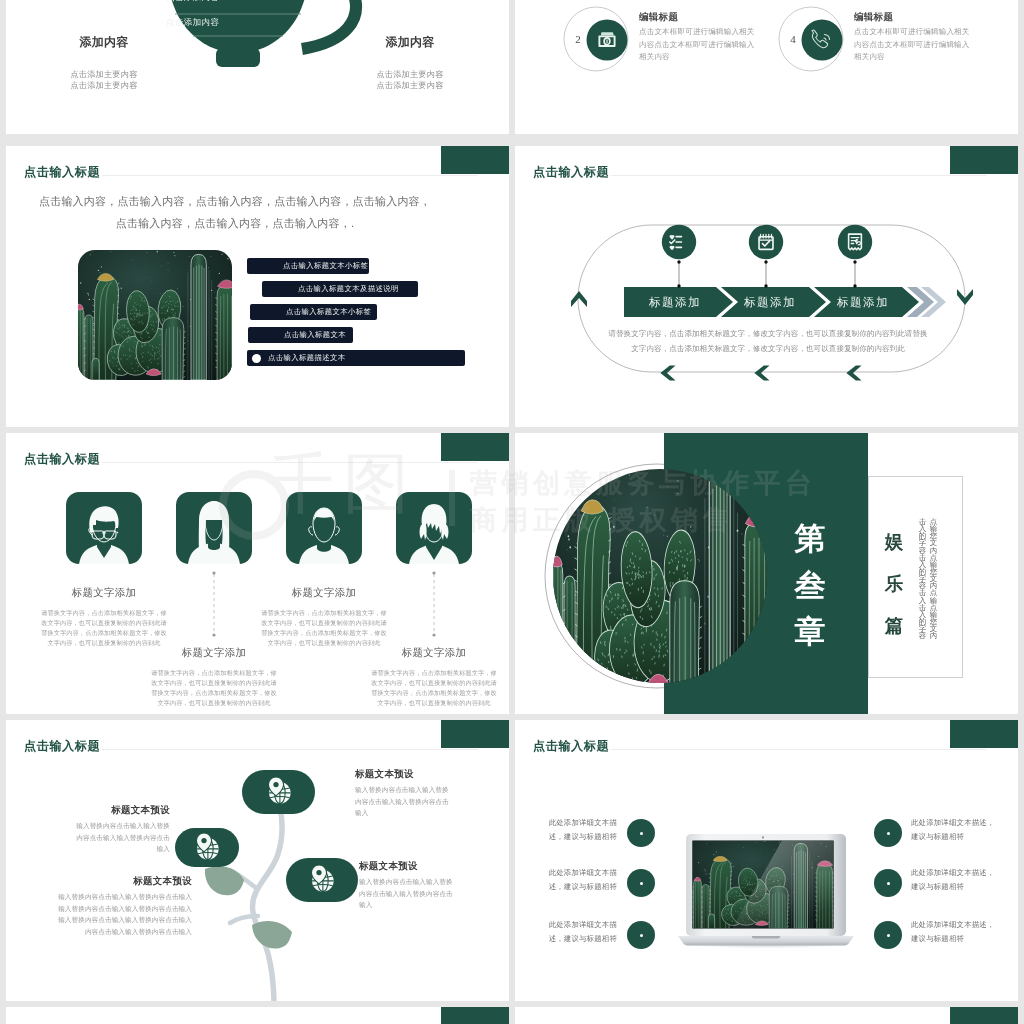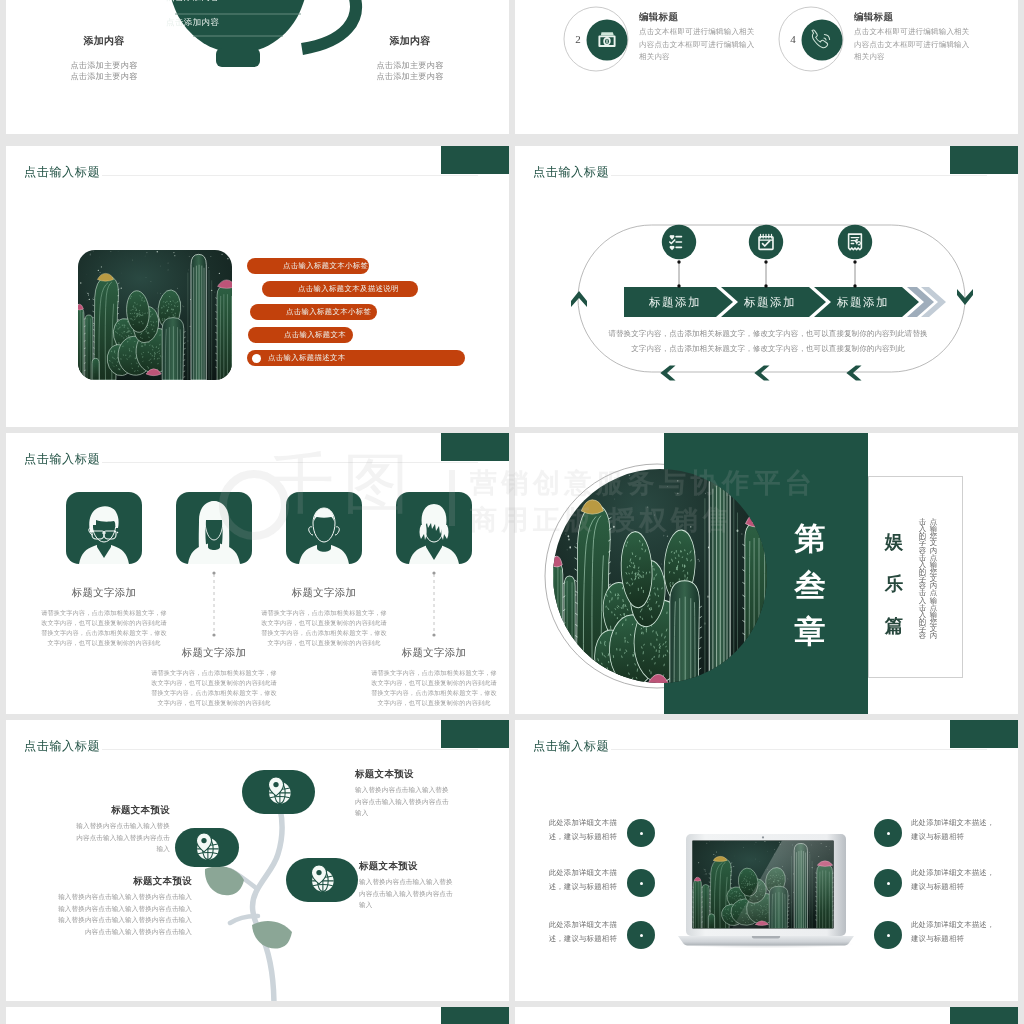--- a/index.html
+++ b/index.html
@@ -2,37 +2,37 @@
 <html><head>
 <meta charset="utf-8">
 <style>
 html,body{margin:0;padding:0;}
 body{width:1024px;height:1024px;background:#e6e6e6;
      font-family:"Liberation Sans","DejaVu Sans",sans-serif;overflow:hidden;}
 .page{position:relative;width:1024px;height:1024px;}
 .slide{position:absolute;background:#fff;overflow:hidden;width:503px;height:281px;}
 .r0{top:-147px}.r1{top:146px}.r2{top:433px}.r3{top:720px}.r4{top:1007px}
 .c0{left:6px}.c1{left:515px}
-.hdr{position:absolute;left:18px;top:18px;font-size:12.2px;font-weight:normal;color:#235346;letter-spacing:.5px;white-space:nowrap}
+.hdr{position:absolute;left:18px;top:18px;font-size:12.2px;font-weight:bold;color:#235346;letter-spacing:.5px;white-space:nowrap}
 .hdrline{position:absolute;left:96px;top:29px;height:1px;background:#ededed;width:376px}
 .corner{position:absolute;left:435px;top:0;width:68px;height:28px;background:#1f5244}
 svg{display:block}
 .abs{position:absolute}
 .wm{position:absolute;left:0;top:0;width:1024px;height:1024px;pointer-events:none;z-index:7}
 
 .fnlbl{font-size:8.5px;color:#e8f0ec;text-align:left;letter-spacing:.4px}
-.fnh{font-size:10px;font-weight:bold;color:#3d3d3d;letter-spacing:.3px;margin-bottom:12px}
+.fnh{font-size:12px;font-weight:bold;color:#3d3d3d;letter-spacing:.3px;margin-bottom:18px}
 .fnb{font-size:8.2px;color:#8f8f8f;line-height:11.2px;letter-spacing:.2px}
 
 .nc-num{position:absolute;font-size:11px;color:#4b4b4b;font-family:"Liberation Serif",serif}
 .nc-t{font-size:9.5px;font-weight:bold;color:#4a4a4a;letter-spacing:.3px;margin-bottom:2px}
 .nc-b{font-size:7.5px;color:#9a9a9a;line-height:12.5px;letter-spacing:.2px}
 
 .cb-intro{position:absolute;left:30px;top:44px;width:398px;text-align:center;font-size:11px;color:#6e6e6e;line-height:22px;letter-spacing:.2px}
-.bar{position:absolute;height:16px;background:#c2410c;border-radius:8px;color:#eef4f1;font-size:7.4px;line-height:16px;letter-spacing:.35px;white-space:nowrap;overflow:hidden}
+.bar{position:absolute;height:16px;background:#0f172a;border-radius:2px;color:#eef4f1;font-size:7.4px;line-height:16px;letter-spacing:.35px;white-space:nowrap;overflow:hidden}
 .bar>span[data-name=bar-label]{position:absolute;left:36px;top:0}
 .bar.wide>span[data-name=bar-label]{left:21px}
 .bar{text-align:left}
 .bdot{position:absolute;left:5px;top:3.5px;width:9px;height:9px;border-radius:50%;background:#fff;z-index:2}
 
 .pa-lbl{position:absolute;top:0;height:30px;line-height:30px;color:#eef4f1;font-size:11.5px;letter-spacing:1.5px;text-align:center}
 .pa-cap{position:absolute;left:93px;top:181px;width:320px;text-align:center;font-size:7.5px;color:#8d8d8d;line-height:14.5px;letter-spacing:.1px}
 
 .tm-t{position:absolute;font-size:10.4px;font-weight:normal;color:#5a5a5a;text-align:center;letter-spacing:.4px}
 .tm-b{position:absolute;font-size:6.2px;color:#a0a0a0;line-height:10px;text-align:center;letter-spacing:.1px}
@@ -338,20 +338,21 @@
       <div class="abs nc-num" style="left:270px;top:180px;width:16px;text-align:center;z-index:3" data-name="step-number">4</div>
       <div class="abs" style="left:339px;top:158px;width:120px" data-name="card-text">
         <div class="nc-t" data-name="card-title">编辑标题</div>
         <div class="nc-b" data-name="card-body">点击文本框即可进行编辑输入相关内容点击文本框即可进行编辑输入相关内容</div>
       </div>
     </div>
 <div class="slide r1 c0" data-name="slide-cactus-bars">
       <div class="hdr" data-name="slide-title">点击输入标题</div>
       <div class="hdrline" data-name="title-rule"></div>
       <div class="corner" data-name="corner-accent-block"></div>
+      <div class="cb-intro" data-name="intro-paragraph">点击输入内容，点击输入内容，点击输入内容，点击输入内容，点击输入内容，点击输入内容，点击输入内容，点击输入内容，.</div>
       <svg class="abs" style="left:72px;top:104px" width="154" height="130" viewBox="0 0 154 130" data-name="cactus-photo">
         <defs>
           <clipPath id="cp1">
             <rect x="0" y="0" width="154" height="130" rx="17"></rect>
           </clipPath>
         </defs>
         <g clip-path="url(#cp1)">
           <use href="#cactus" x="-13" y="0" width="180" height="130"></use>
         </g>
       </svg>

